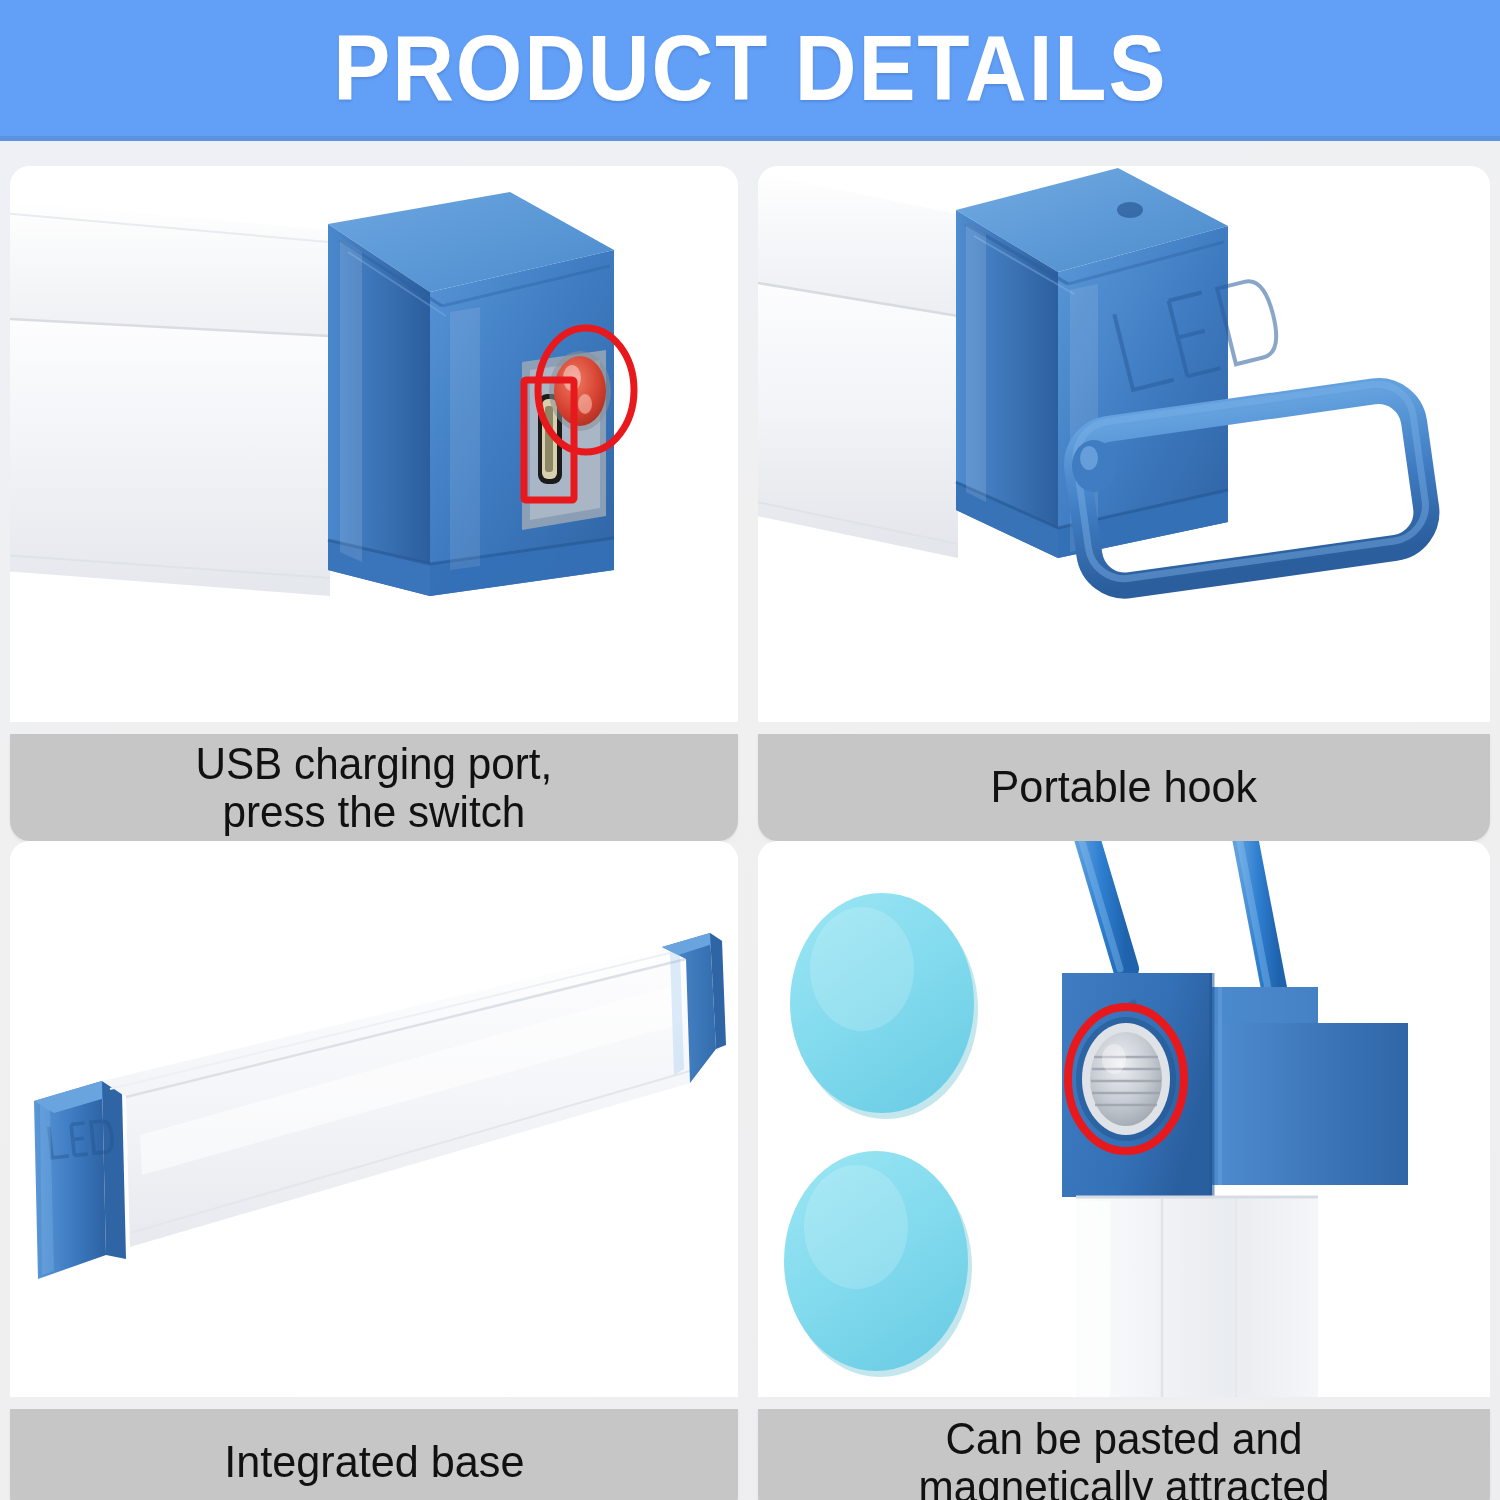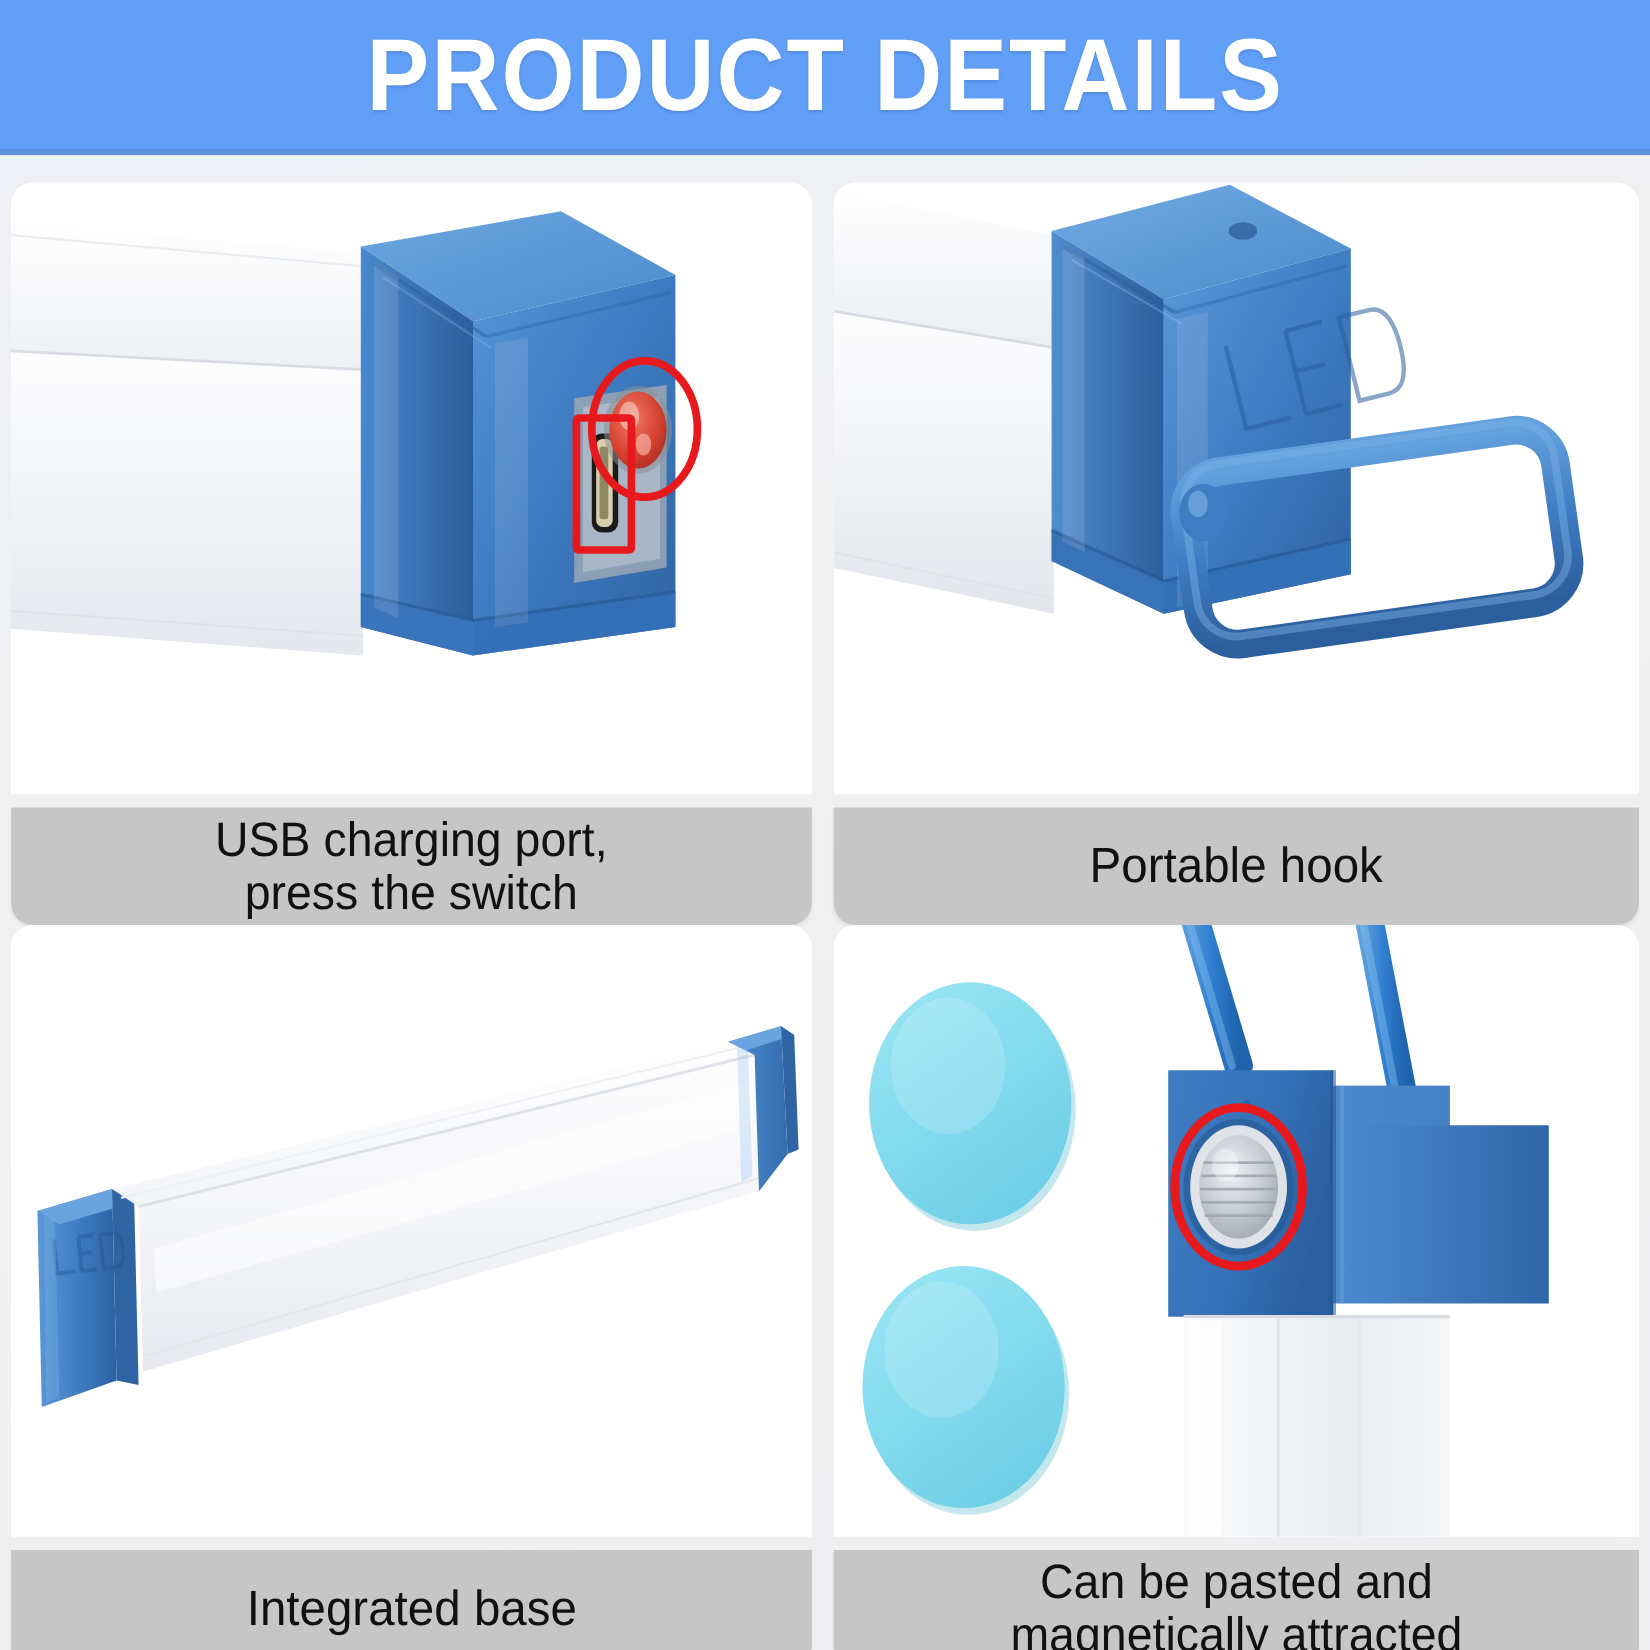--- a/index.html
+++ b/index.html
@@ -9,21 +9,21 @@
     background: #ffffff;
   }
   body {
     font-family: "Liberation Sans", sans-serif;
   }
 
   #page {
     position: relative;
     width: 1500px;
     height: 1500px;
-    background: #6d28d9;
+    background: #3b82f6;
     overflow: hidden;
   }
 
   
   .header-banner {
     position: absolute;
     left: 0;
     top: 0;
     width: 1500px;
     height: 136px;

